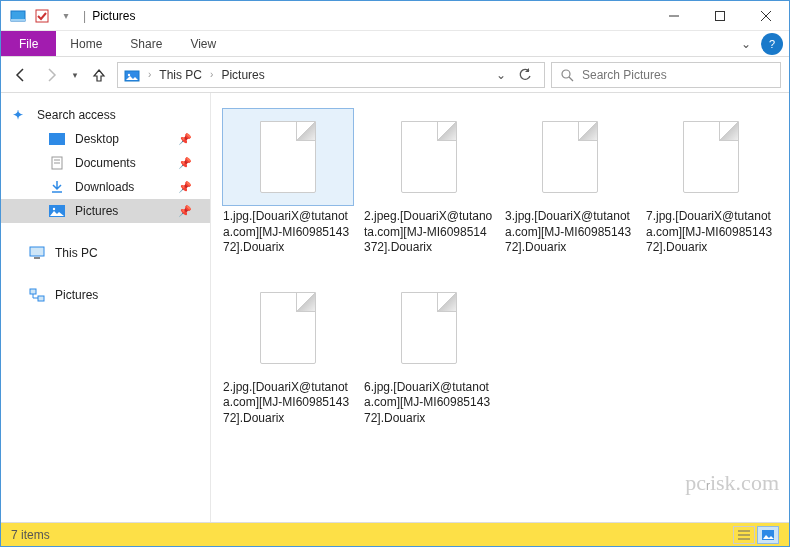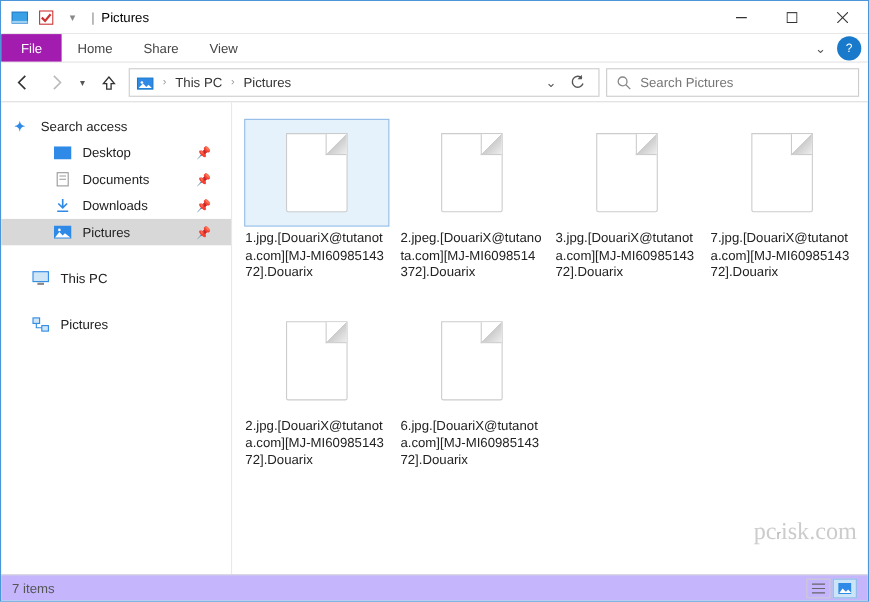--- a/index.html
+++ b/index.html
@@ -36,21 +36,21 @@
 .icon-qa{color:#2e8ae6;font-weight:bold;margin-left:-16px;margin-right:4px}
 .content{flex:1;padding:16px 10px;overflow:auto;position:relative}
 .files-grid{display:grid;grid-template-columns:repeat(4,133px);gap:24px 8px;justify-content:start}
 .file-item{display:flex;flex-direction:column;align-items:center;width:133px}
 .file-item.sel .file-thumb{outline:1px solid #8db9e6;background:#e5f1fb}
 .file-thumb{width:130px;height:96px;display:flex;align-items:center;justify-content:center;margin-bottom:4px}
 .file-icon{width:56px;height:72px;background:#fff;border:1px solid #ccc;position:relative;border-radius:0 0 2px 2px}
 .file-icon::before{content:"";position:absolute;top:0;right:0;width:18px;height:18px;background:linear-gradient(135deg,#fff 0%,#fff 48%,#ccc 50%,#eee 100%);border-left:1px solid #ccc;border-bottom:1px solid #ccc}
 .file-icon.txt::after{content:"";position:absolute;left:8px;right:8px;top:22px;bottom:10px;background:repeating-linear-gradient(to bottom,#bbb 0,#bbb 1px,transparent 1px,transparent 5px)}
 .file-label{text-align:left;font-size:12px;line-height:1.3;word-break:break-all;color:#222;padding:0 2px}
-.statusbar{position:absolute;bottom:0;left:0;right:0;height:24px;border-top:1px solid #ddd;background:#c4b5fd;display:flex;align-items:center;padding:0 10px;color:#555}
+.statusbar{position:absolute;bottom:0;left:0;right:0;height:24px;border-top:1px solid #ddd;background:#fde047;display:flex;align-items:center;padding:0 10px;color:#555}
 .status-views{margin-left:auto;display:flex;gap:2px}
 .view-btn{width:22px;height:18px;border:1px solid #ccc;display:flex;align-items:center;justify-content:center}
 .view-btn.active{background:#cce4f7;border-color:#8db9e6}
 .watermark{position:absolute;right:10px;bottom:26px;font-size:22px;color:#ccc;font-family:Georgia,serif;transform:rotate(0deg);pointer-events:none}
 .watermark .r{color:#aaa}
 .sb-icon{width:16px;height:16px;display:inline-flex;align-items:center;justify-content:center}
 svg{display:block}
 </style>
 </head>
 <body>

